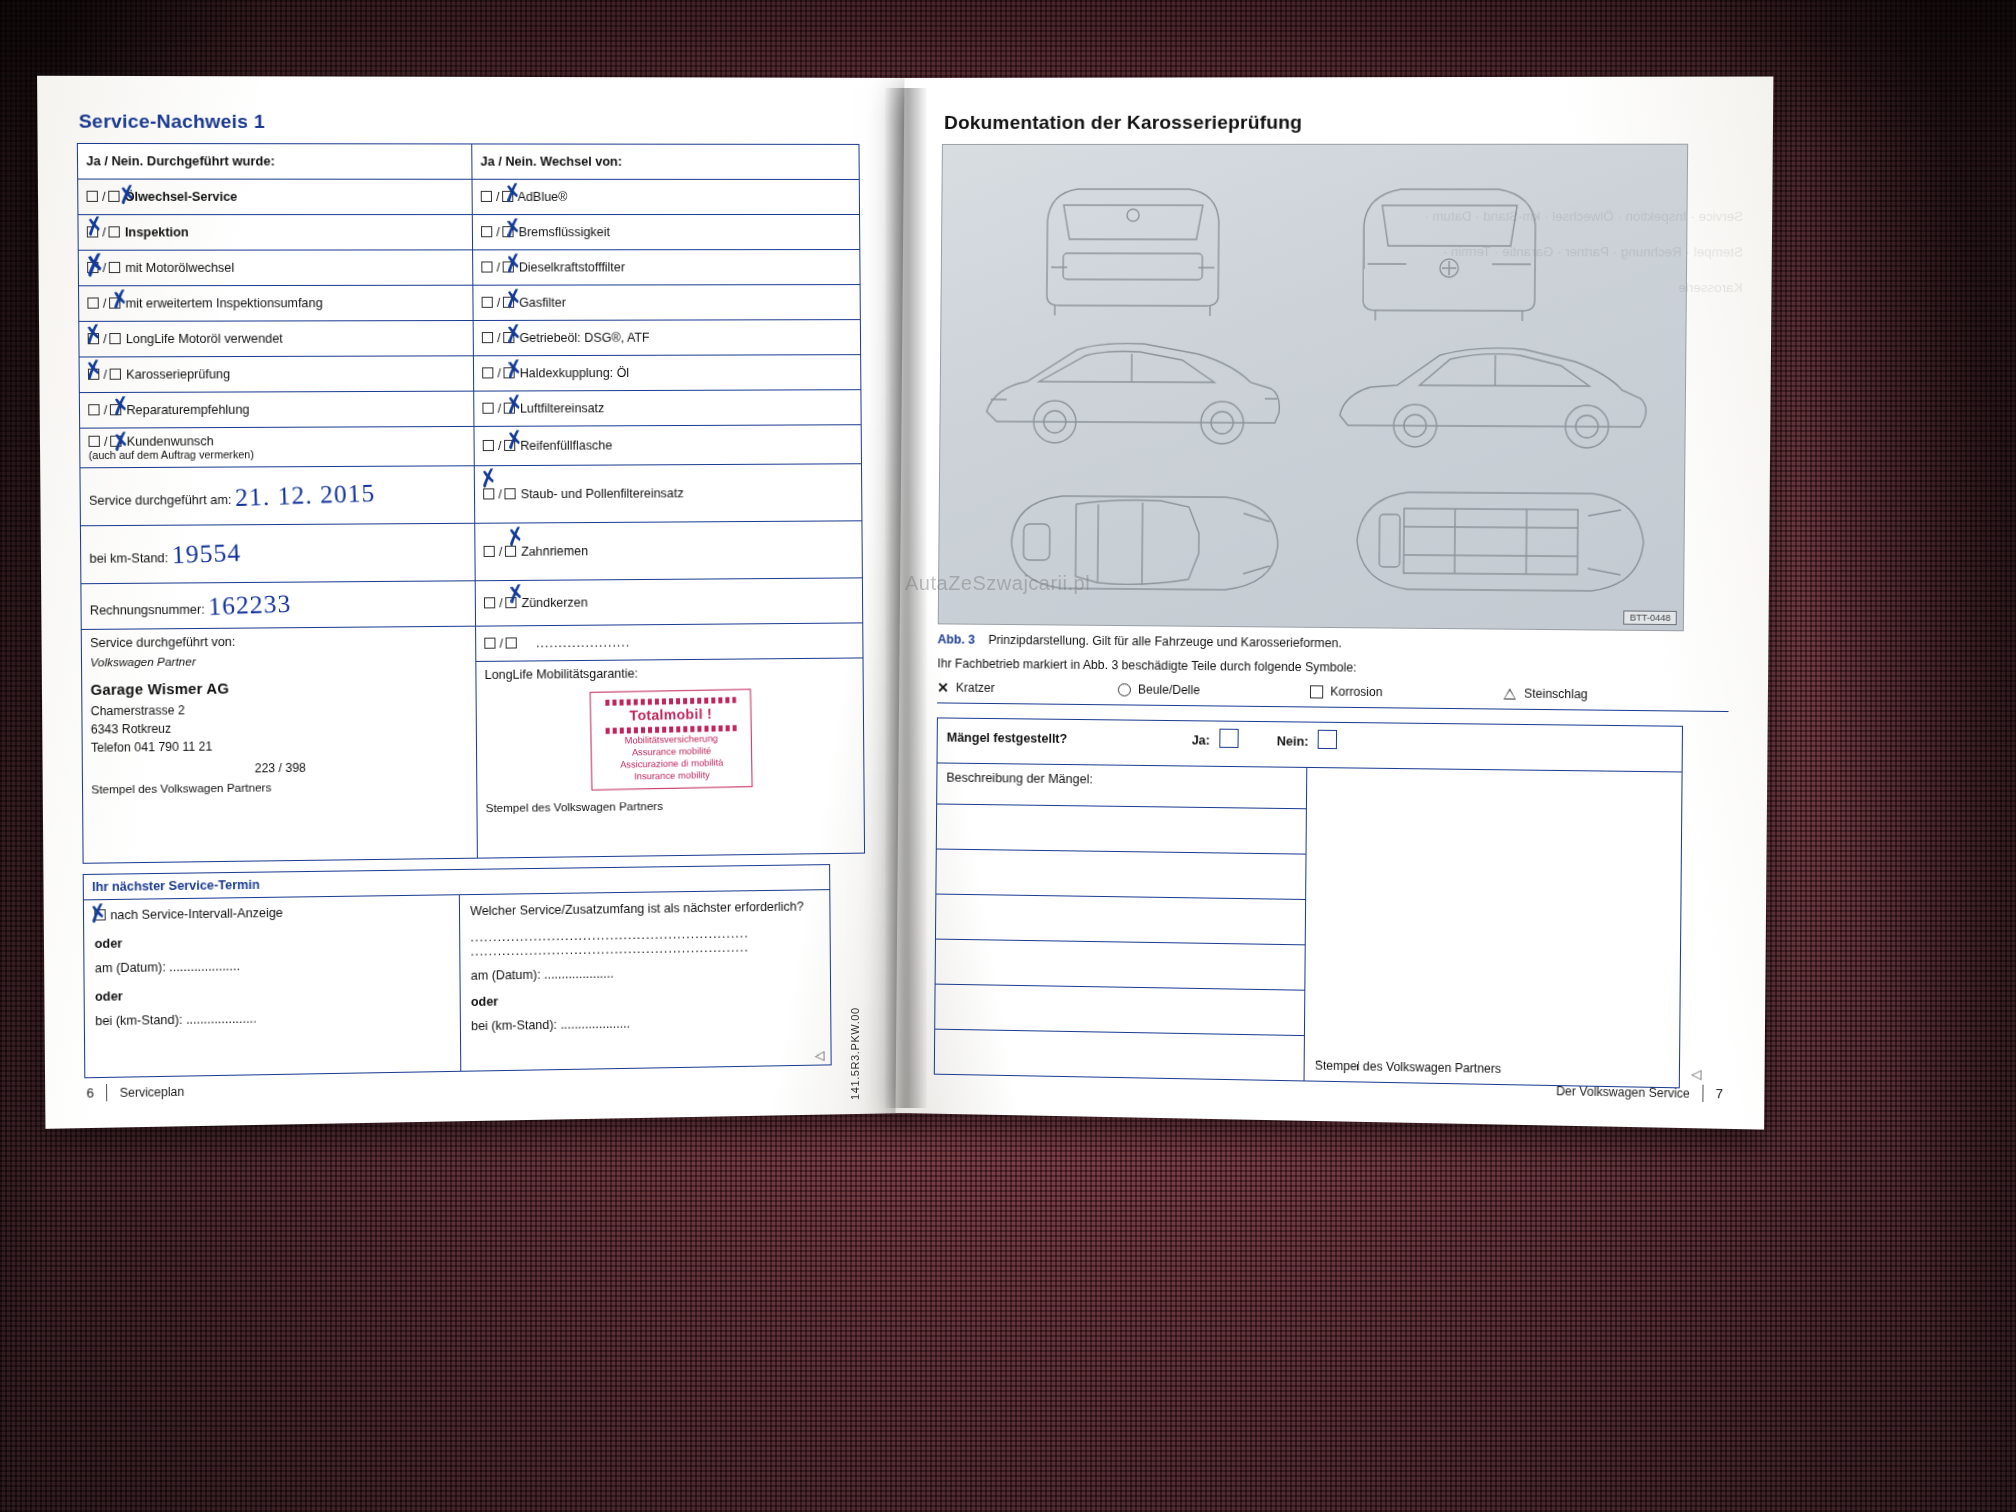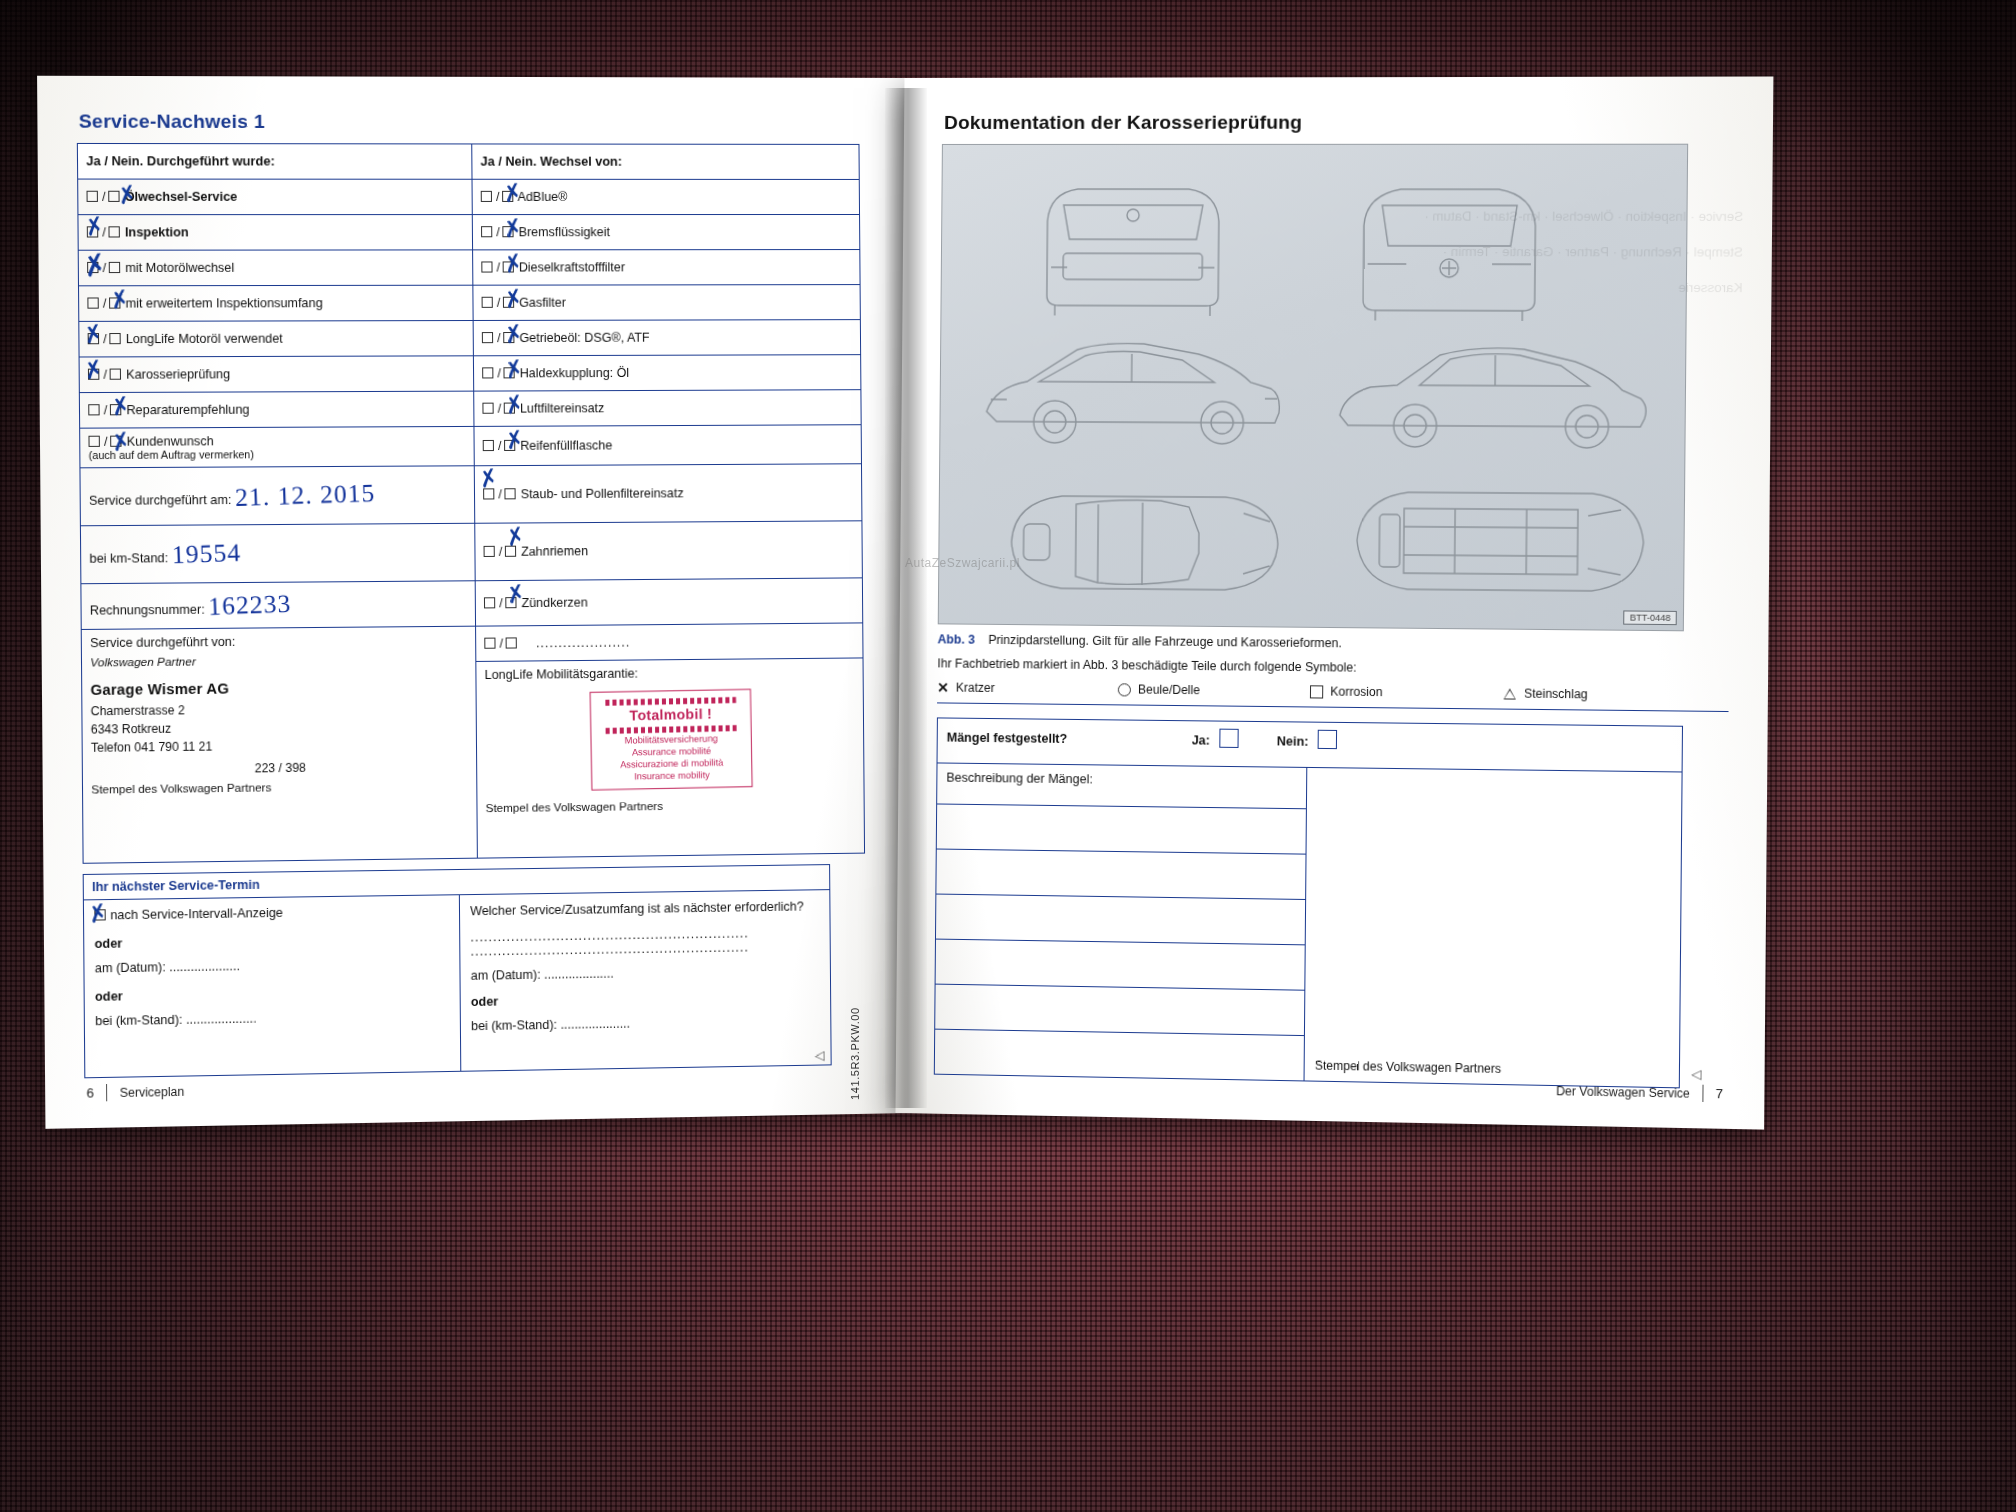--- a/index.html
+++ b/index.html
@@ -130,21 +130,21 @@
 
   
   .foot{position:absolute;bottom:26px;font-size:12px;color:#222;display:flex;align-items:center;gap:12px;}
   .foot .num{font-size:13px;}
   .foot.l{left:40px;}
   .foot.r{right:40px;}
   .foot .rule{width:1px;height:17px;background:#555;display:inline-block;}
 
   .corner{position:absolute;font-size:13px;color:#555;}
   .wmk{
-    position:absolute;left:905px;top:556px;font-size:12px;color:rgba(120,120,120,.45);
+    position:absolute;left:905px;top:572px;font-size:20px;color:rgba(120,120,120,.45);
     letter-spacing:.5px;pointer-events:none;
   }
 
   
   .ghost{
     position:absolute;right:28px;top:120px;width:320px;height:790px;opacity:.10;
     font-size:13px;color:#222;line-height:2.7;transform:scaleX(-1);pointer-events:none;
   }
 </style>
 </head>

